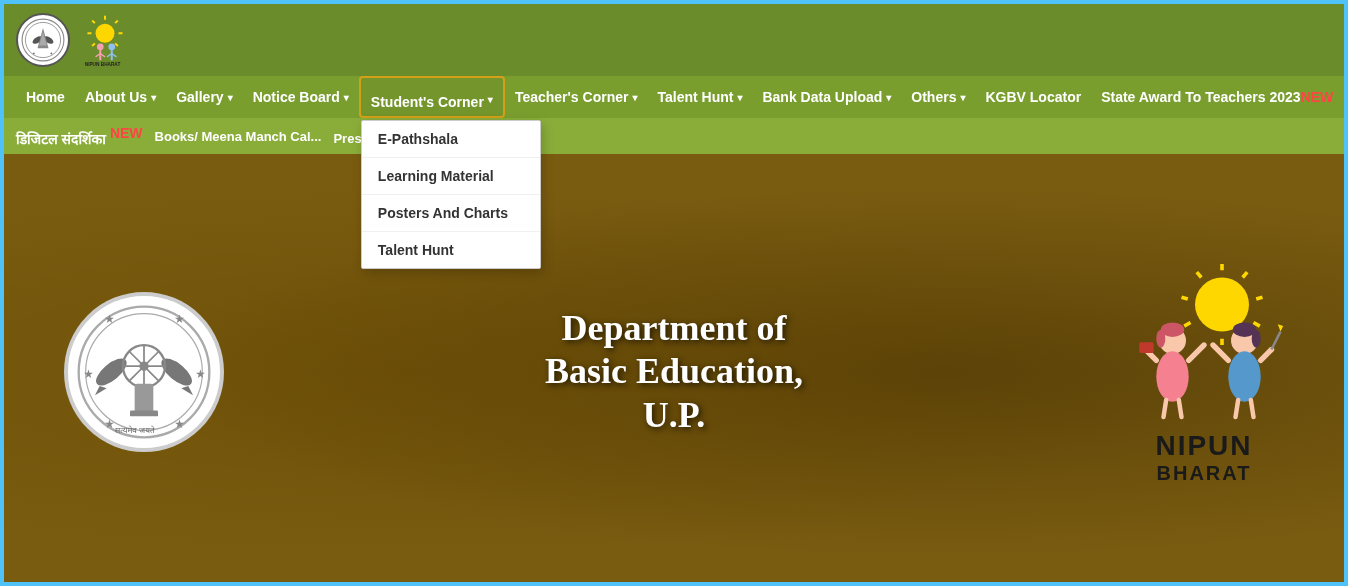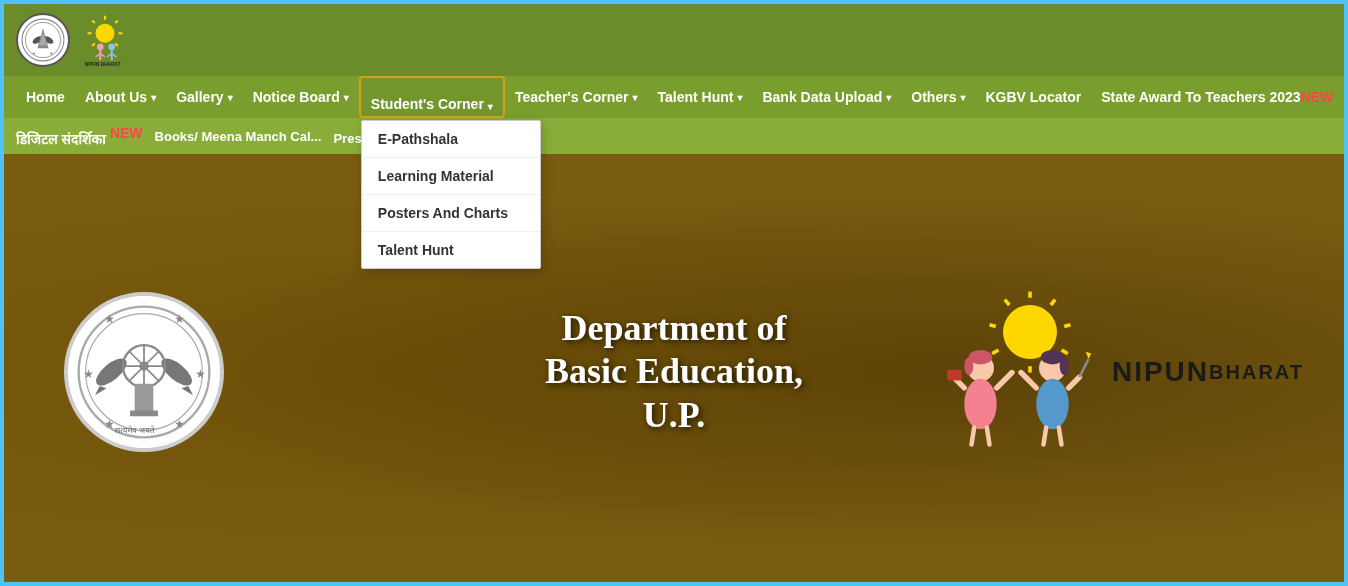--- a/index.html
+++ b/index.html
@@ -63,21 +63,21 @@
       position: relative;
     }
     .nav-items {
       display: flex;
       align-items: center;
       gap: 0;
       list-style: none;
       height: 100%;
     }
     .nav-item {
-      padding: 4px 10px;
+      padding: 16px 10px;
       color: #fff;
       font-size: 14px;
       font-weight: 600;
       cursor: pointer;
       height: 100%;
       display: flex;
       align-items: center;
       white-space: nowrap;
       position: relative;
     }
@@ -194,21 +194,21 @@
     }
 
     
     .hero-right-nipun {
       position: absolute;
       right: 40px;
       top: 50%;
       transform: translateY(-50%);
       z-index: 2;
       display: flex;
-      flex-direction: row;
+      flex-direction: column;
       align-items: center;
     }
     .nipun-illustration {
       width: 200px;
       height: 170px;
       position: relative;
     }
     .nipun-text-large {
       font-size: 28px;
       font-weight: 900;
@@ -221,21 +221,21 @@
       font-weight: 900;
       color: #1a1a1a;
       letter-spacing: 2px;
     }
 
     
     .students-corner-wrapper {
       position: relative;
       height: 100%;
       display: flex;
-      align-items: flex-end;
+      align-items: flex-start;
     }
   </style>
 </head>
 <body>
 
 <div class="header">
   <div class="logo-area">
 
     <div class="logo-circle">
       <svg viewBox="0 0 80 80" xmlns="http://www.w3.org/2000/svg">

